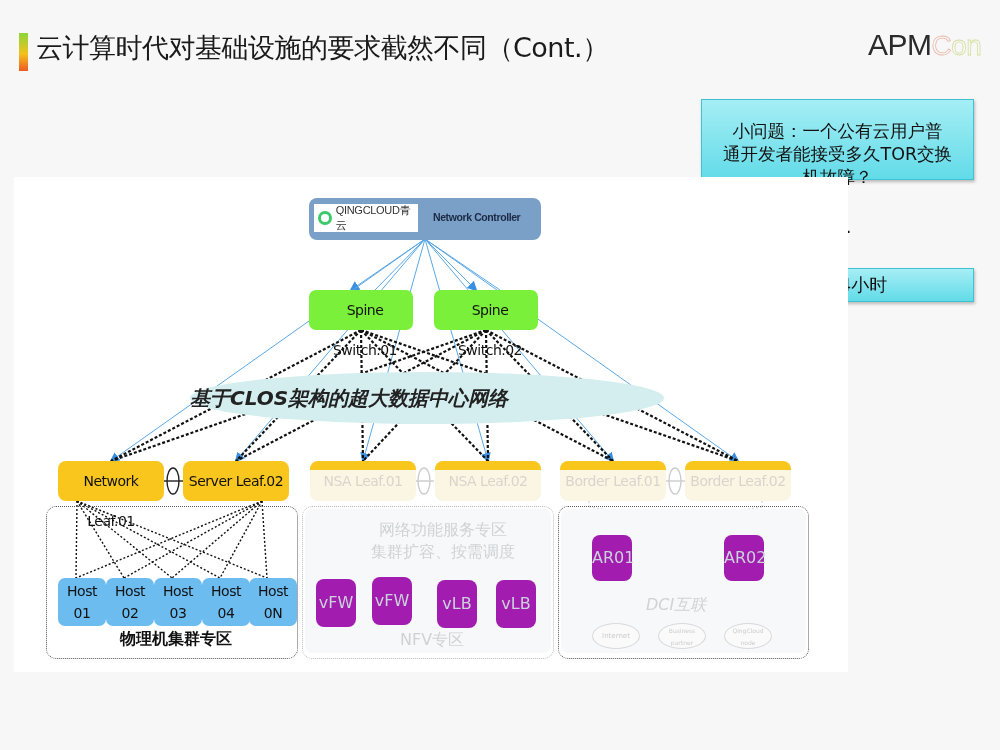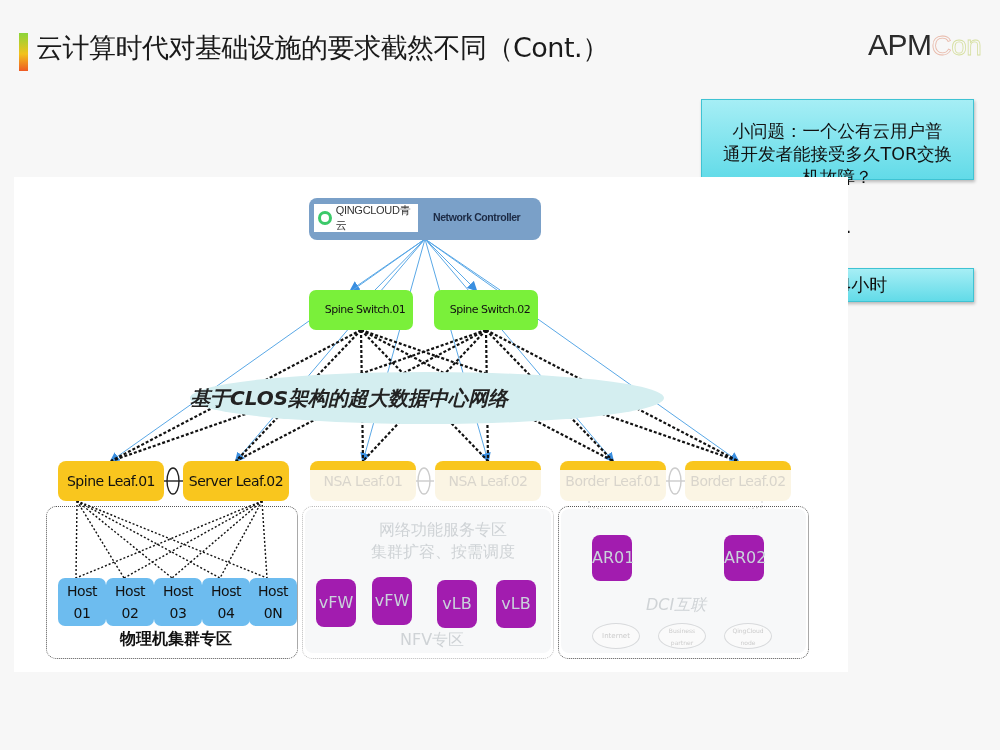--- a/index.html
+++ b/index.html
@@ -25,21 +25,21 @@
   .diagram { position: absolute; left: 14px; top: 177px; width: 834px; height: 495px; background: #fff; overflow: hidden; }
   .diagram svg { position: absolute; left: 0; top: 0; }
 
   .ctrl { position: absolute; left: 295px; top: 21px; width: 232px; height: 42px; background: #7aa0c8; border-radius: 8px; }
   .ctrl-logo { position: absolute; left: 5px; top: 6px; width: 104px; height: 28px; background: #fff; display: flex; align-items: center; padding-left: 4px; }
   .ctrl-logo .ring { width: 14px; height: 14px; border: 3px solid #3cc96a; border-radius: 50%; margin-right: 4px; }
   .ctrl-logo span { font-family: "Liberation Sans", sans-serif; font-size: 11px; color: #333; letter-spacing: -0.3px; }
   .ctrl-label { position: absolute; left: 124px; top: 13px; font-size: 10.5px; font-weight: bold; color: #1c2a44; letter-spacing: -0.4px; font-family: "Liberation Sans", sans-serif; }
 
   .spine { position: absolute; top: 113px; width: 104px; height: 40px; background: #7af03a; border-radius: 7px;
-    font-size: 11px; color: #111; text-align: center; line-height: 40px; letter-spacing: -0.5px; padding-left: 8px; }
+    font-size: 14px; color: #111; text-align: center; line-height: 40px; letter-spacing: -0.5px; padding-left: 8px; }
   .ellipse { position: absolute; left: 176px; top: 195px; width: 474px; height: 52px; background: #d4eef0; border-radius: 50%;
     line-height: 52px; font-style: italic; font-weight: bold; font-size: 20px; color: #222; }
 
   .leaf { position: absolute; top: 284px; width: 106px; height: 40px; border-radius: 8px; background: #f9c61e;
     font-size: 14px; text-align: center; line-height: 40px; color: #111; letter-spacing: -0.5px; }
   .leaf.faded { background: linear-gradient(180deg, #f9c61e 0%, #f9c61e 22%, #fbf5e4 22%, #fbf5e4 100%); color: #d9d5cc; }
 
   .zone { position: absolute; top: 329px; height: 153px; border: 1.5px dotted #555; border-radius: 10px; }
   .zone.faded-inner::after { content: ""; position: absolute; left: 2px; top: 2px; right: 2px; bottom: 5px; background: #f7f8f9; border-radius: 8px; z-index: 0; }
   .zone-label { position: absolute; font-size: 16px; color: #111; font-weight: bold; white-space: nowrap; z-index: 2; }
@@ -146,21 +146,21 @@
     <div class="zone-label faded" style="left:68px;top:12px;text-align:center;line-height:22px">
       <div>网络功能服务专区</div>
       <div>集群扩容、按需调度</div>
     </div>
     <div class="zone-label faded" style="left:97px;top:123px">NFV专区</div>
   </div>
   <div class="zone faded-inner" style="left:544px;width:251px">
     <div class="zone-label faded" style="left:87px;top:88px;font-style:italic;font-weight:normal">DCI互联</div>
   </div>
 
-  <div class="leaf" style="left:44px">Spine Leaf.01</div>
+  <div class="leaf" style="left:44px">Network Leaf.01</div>
   <div class="leaf" style="left:169px">Server Leaf.02</div>
   <div class="leaf faded" style="left:296px">NSA Leaf.01</div>
   <div class="leaf faded" style="left:421px">NSA Leaf.02</div>
   <div class="leaf faded" style="left:546px">Border Leaf.01</div>
   <div class="leaf faded" style="left:671px">Border Leaf.02</div>
 
   <div class="host" style="left:44px">
       <div>Host</div>
       <div>01</div>
     </div>

